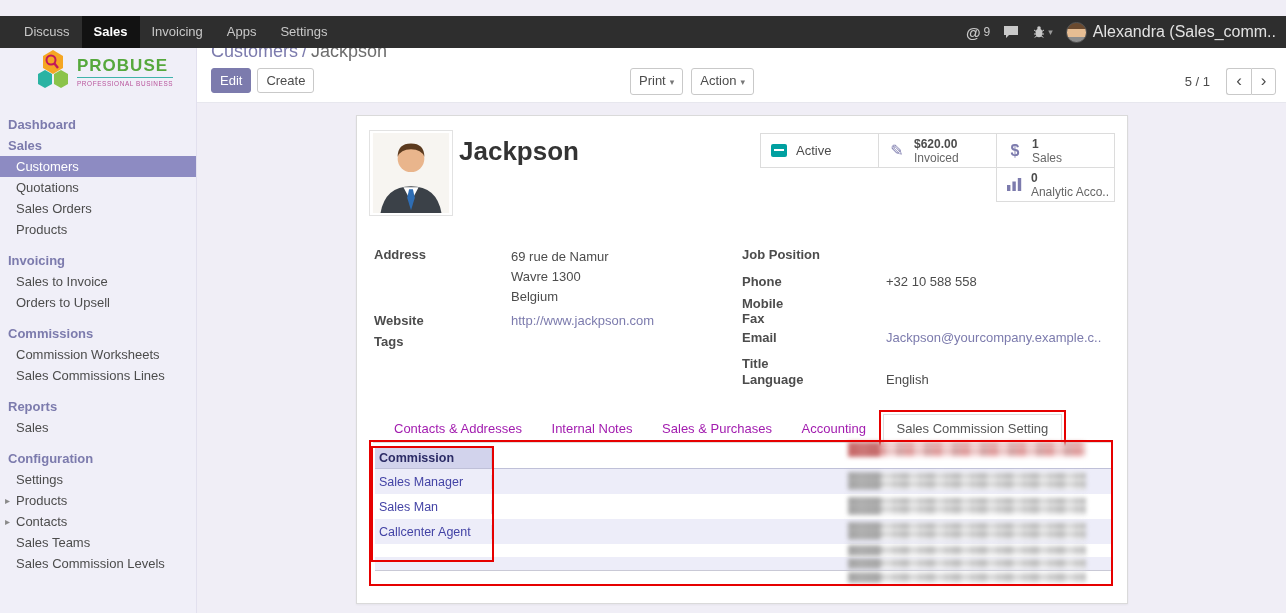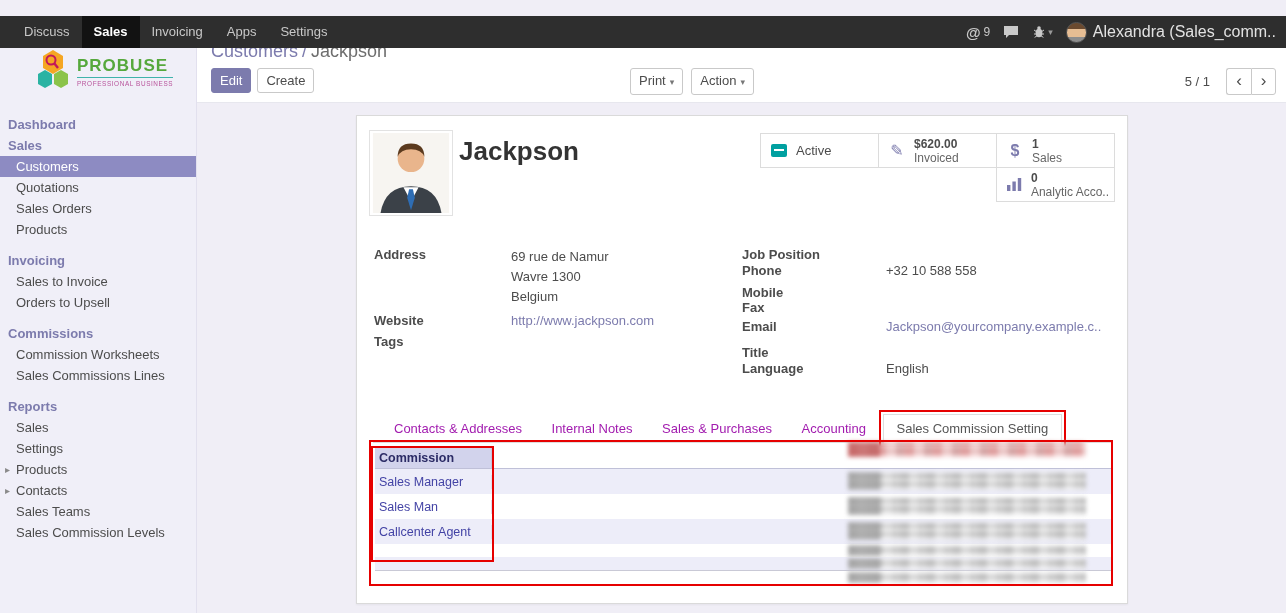--- a/index.html
+++ b/index.html
@@ -178,20 +178,21 @@
     <div class="nav-item">Sales to Invoice</div>
     <div class="nav-item">Orders to Upsell</div>
 
     <div class="nav-title spaced">Commissions</div>
     <div class="nav-item">Commission Worksheets</div>
     <div class="nav-item">Sales Commissions Lines</div>
 
     <div class="nav-title spaced">Reports</div>
     <div class="nav-item">Sales</div>
 
+    <div class="nav-title spaced">Configuration</div>
     <div class="nav-item">Settings</div>
     <div class="nav-item">
       <span class="exp">▸</span><span>Products</span>
     </div>
     <div class="nav-item">
       <span class="exp">▸</span><span>Contacts</span>
     </div>
     <div class="nav-item">Sales Teams</div>
     <div class="nav-item">Sales Commission Levels</div>
   </div>
@@ -286,21 +287,21 @@
       <div class="frow mt">
         <span class="flabel">Website</span>
         <span class="fval link">http://www.jackpson.com</span>
       </div>
       <div class="frow mt">
         <span class="flabel">Tags</span>
       </div>
     </div>
 
     <div class="fgroup fg-right">
-      <div class="frow" style="margin-bottom:1px;">
+      <div class="frow" style="margin-bottom:12px;">
         <span class="flabel">Job Position</span>
         <span class="fval"></span>
       </div>
       <div class="frow" style="margin-bottom:7px;">
         <span class="flabel">Phone</span>
         <span class="fval">+32 10 588 558</span>
       </div>
       <div class="frow" style="margin-bottom:0;">
         <span class="flabel">Mobile</span>
         <span class="fval"></span>

